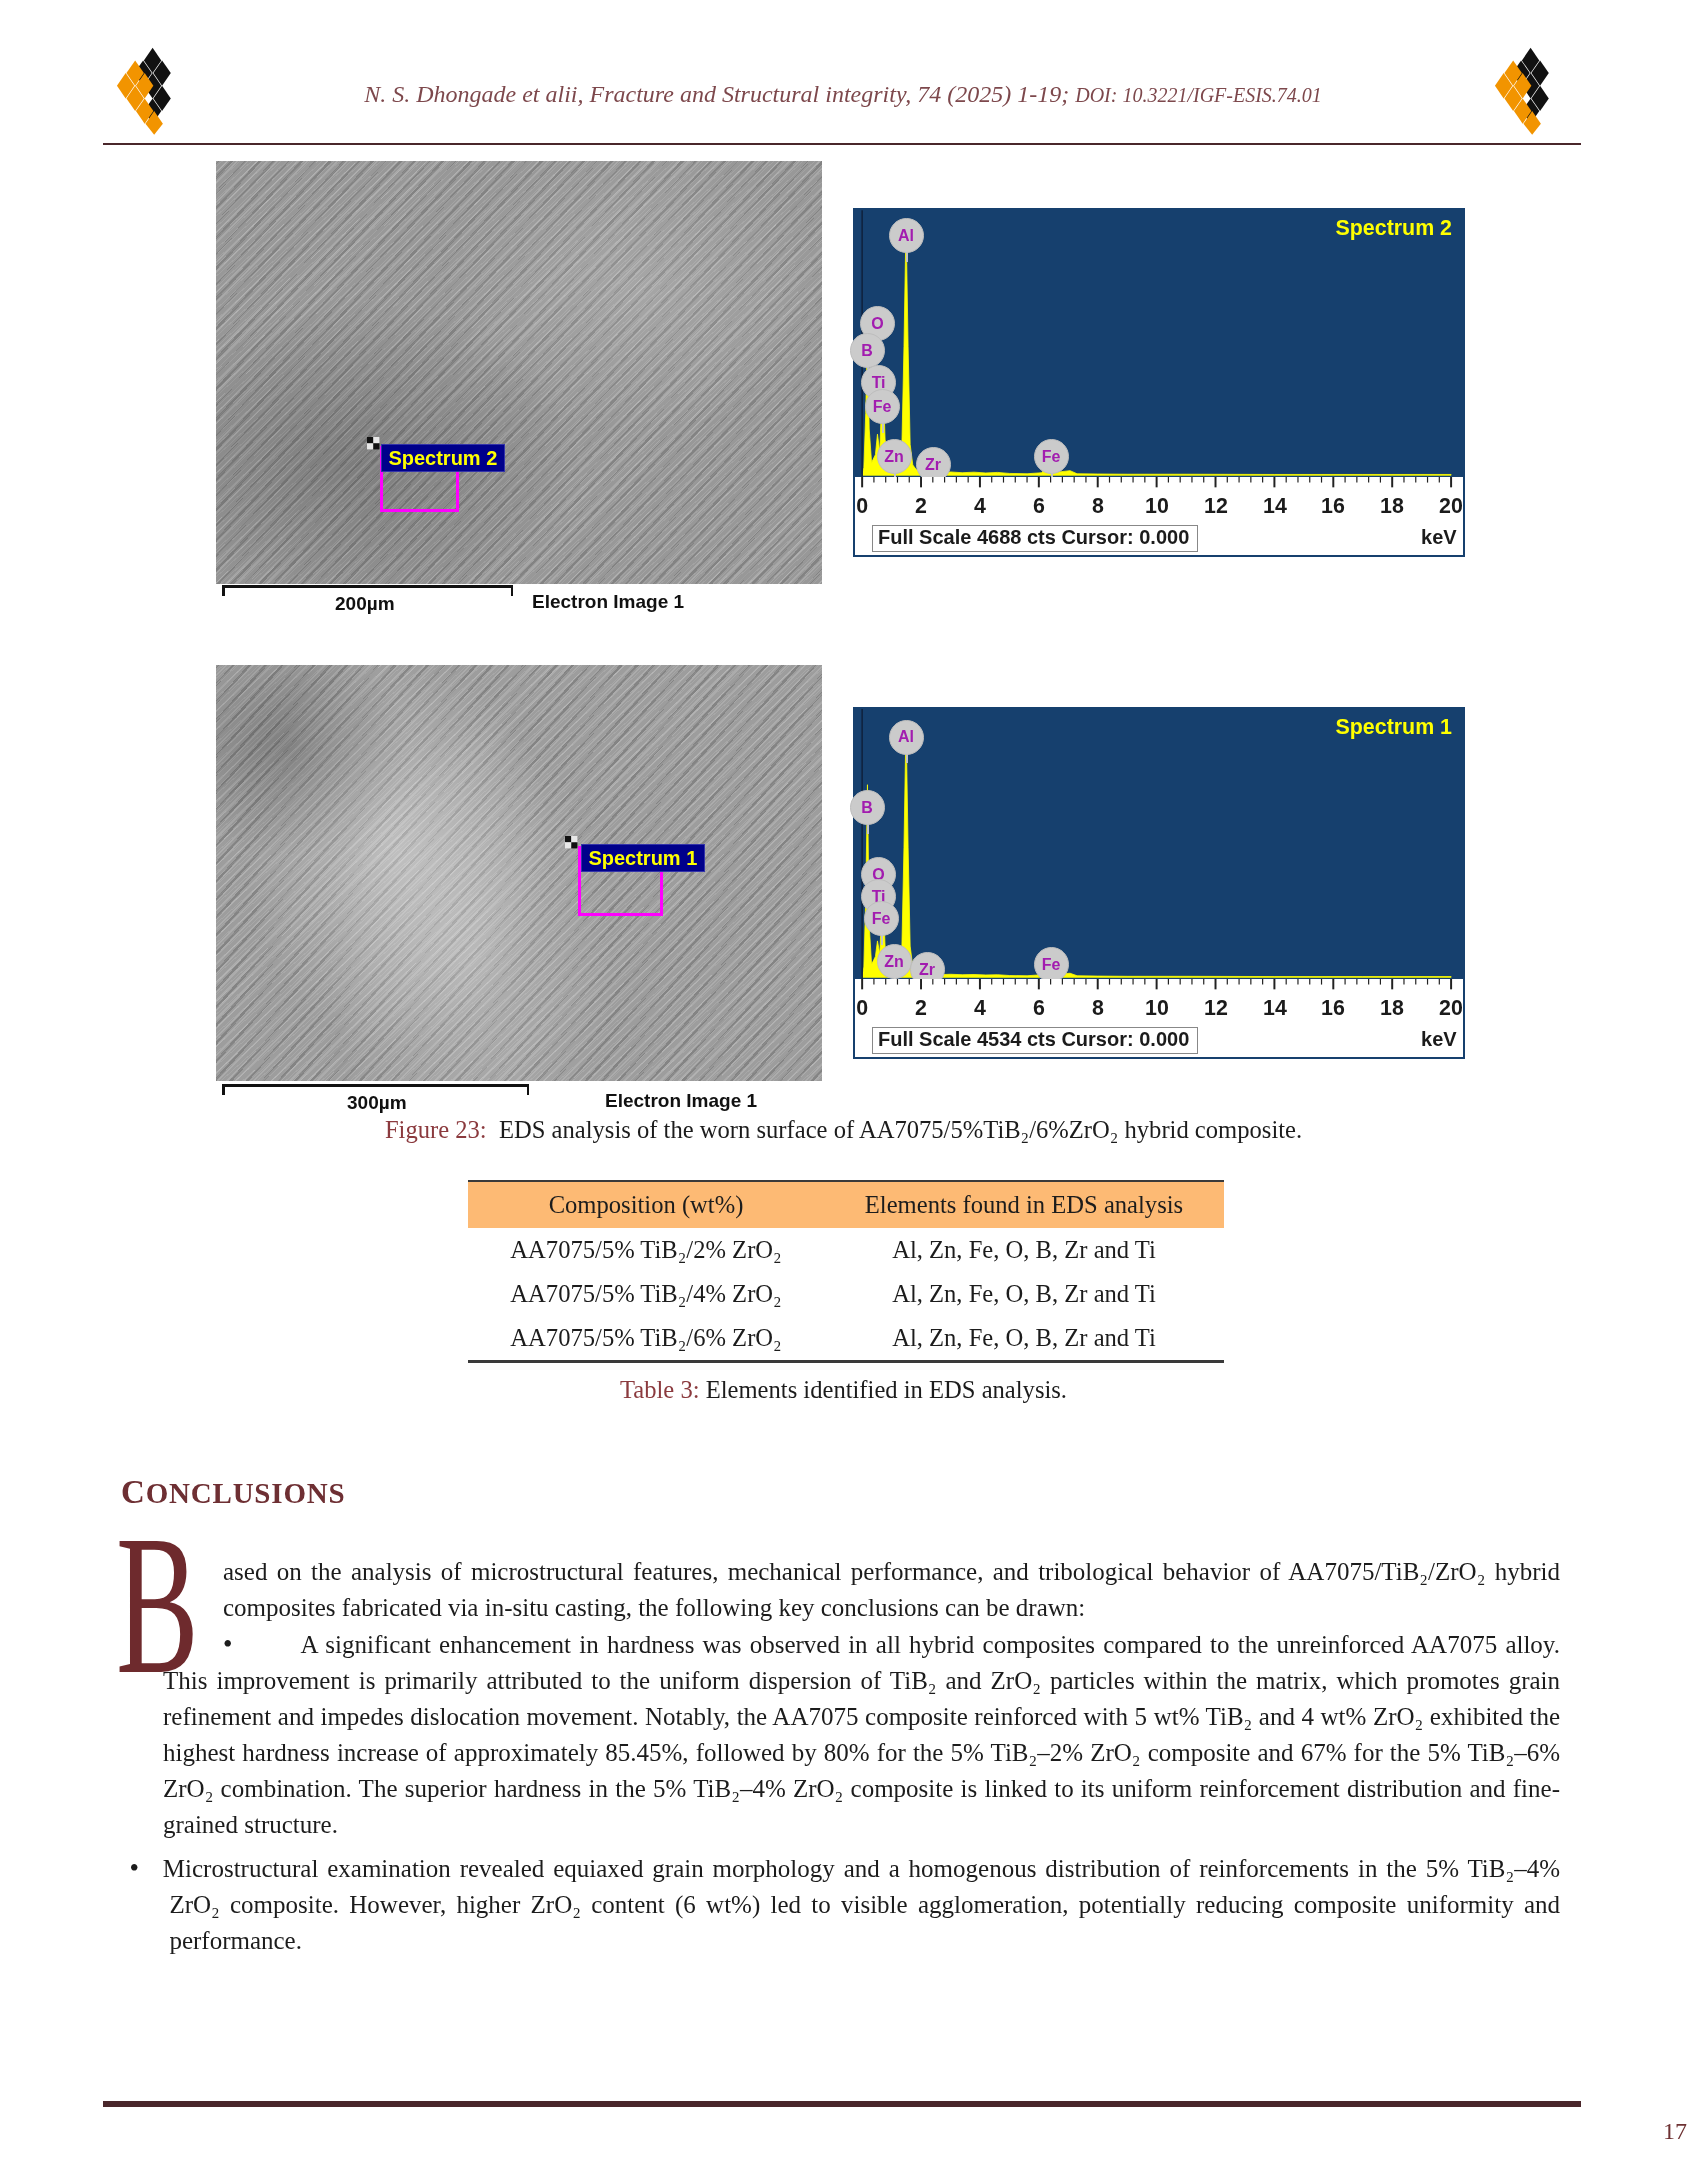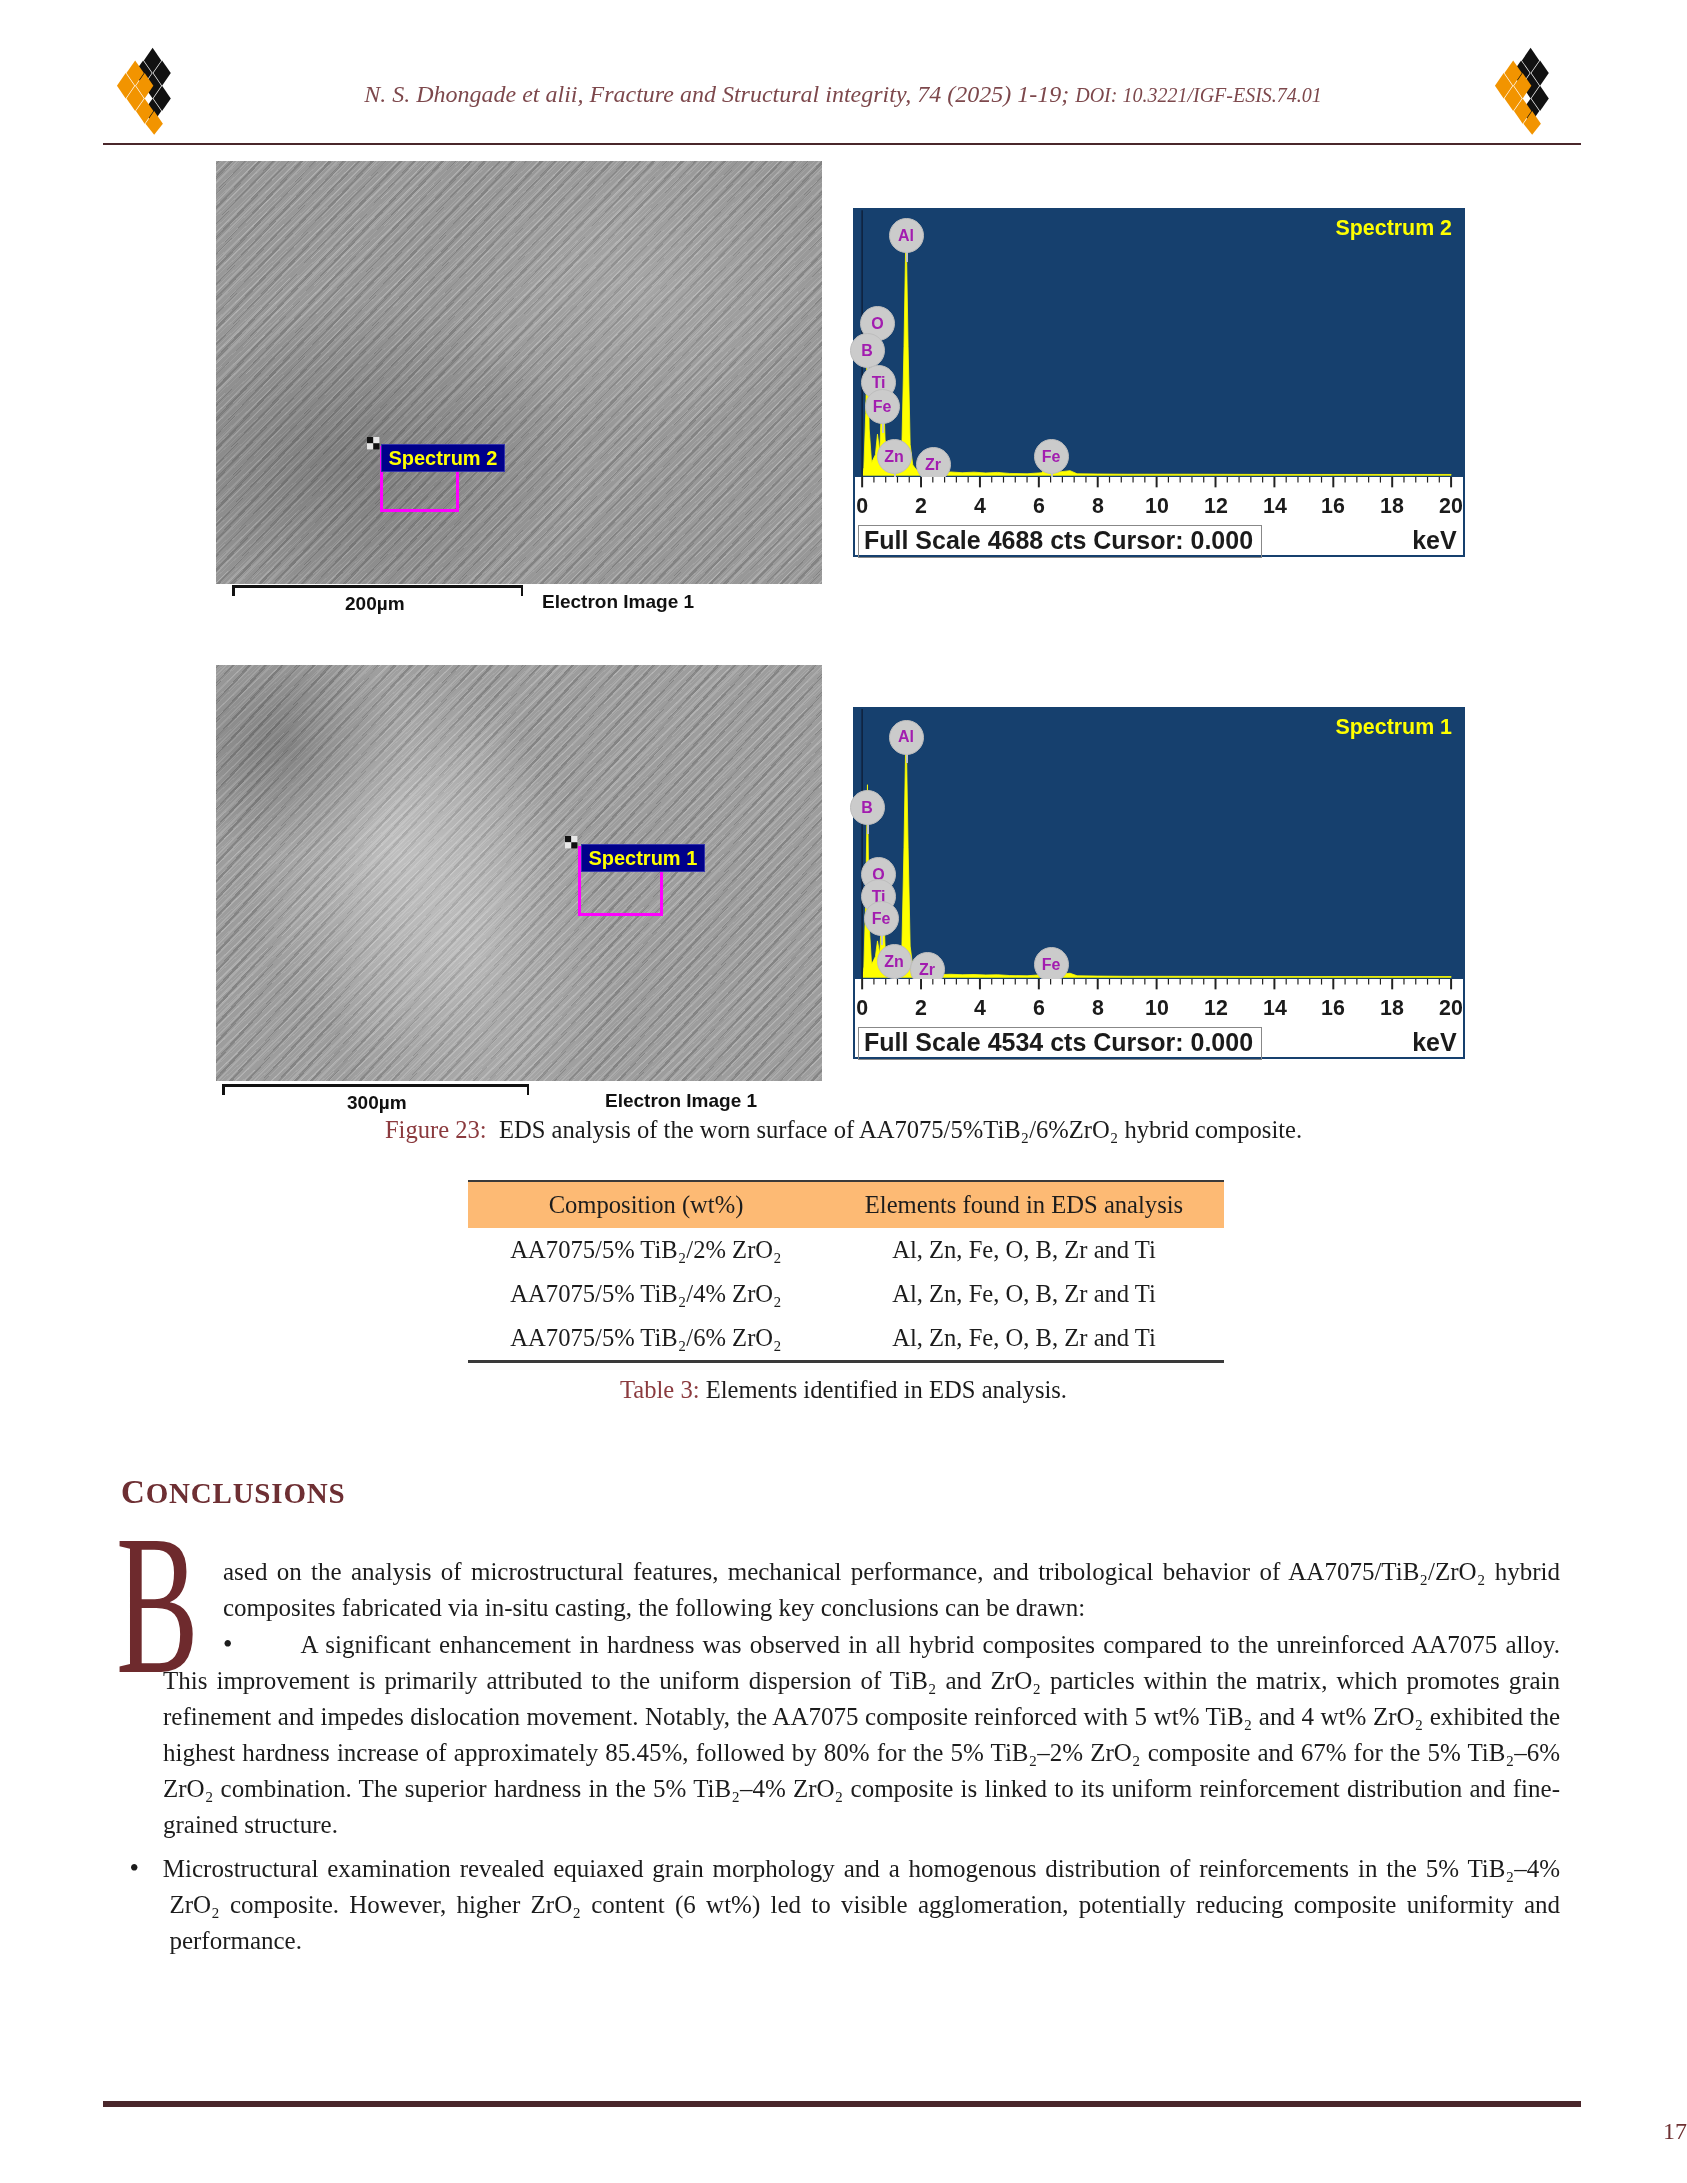--- a/index.html
+++ b/index.html
@@ -52,22 +52,22 @@
              font-family:"Liberation Sans","DejaVu Sans",sans-serif;font-size:21.4px;}
   .chip{position:absolute;width:35px;height:35px;margin-left:-17.5px;border-radius:50%;
         background:#cbcbcb;border:1.6px solid #bdbdbd;color:#a21caf;font-weight:bold;
         font-family:"Liberation Sans","DejaVu Sans",sans-serif;font-size:16px;
         display:flex;align-items:center;justify-content:center;box-sizing:border-box;}
   .chip::after{content:"";position:absolute;top:33px;left:16px;width:2.4px;height:9.5px;background:#c4c4c4;}
   .eds-ticks{position:absolute;left:0;right:0;height:17.5px;background:#fff;}
   .eds-nums{position:absolute;left:0;right:0;height:27px;background:#fff;
             font-family:"Liberation Sans","DejaVu Sans",sans-serif;font-size:21.4px;font-weight:bold;color:#1b1b1b;}
   .eds-nums span{position:absolute;transform:translateX(-50%);top:0;}
-  .eds-status{position:absolute;left:0;right:0;bottom:0;height:32px;background:#fff;
-              font-family:"Liberation Sans","DejaVu Sans",sans-serif;font-size:25px;font-weight:bold;color:#1b1b1b;}
+  .eds-status{position:absolute;left:14px;right:0;bottom:0;height:32px;background:#fff;
+              font-family:"Liberation Sans","DejaVu Sans",sans-serif;font-size:20px;font-weight:bold;color:#1b1b1b;}
   .eds-status .fs{position:absolute;left:3.2px;top:1.6px;border:1.6px solid #888;padding:0.8px 8px 1.6px 4.8px;}
   .eds-status .kev{position:absolute;right:6.4px;top:3.2px;}
   
   .caption{position:absolute;left:0;width:1687px;text-align:center;font-size:24.6px;color:#1c1c1c;}
   .cap-label{color:#8b3a3e;}
   .fig22-cap{top:603px;}
   .fig23-cap{top:1116px;}
   
   .tbl{position:absolute;left:468px;top:1180px;width:756px;}
   .tbl .topline{height:2.4px;background:#3a3a3a;}
@@ -136,21 +136,21 @@
     </g>
   </svg>
   <div class="hdr-cite"><span>N. S. Dhongade et alii, Fracture and Structural integrity, 74 (2025) 1-19; </span><span class="doi">DOI: 10.3221/IGF-ESIS.74.01</span></div>
   <div class="hdr-rule"></div>
 
   <div class="sem sem1">
     <div class="crosshair" style="left:151px;top:276px;"></div>
     <div class="spec-box" style="left:164px;top:285px;width:73px;height:60px;"></div>
     <div class="spec-tag" style="left:165px;top:283px;">Spectrum 2</div>
   </div>
-  <div class="scalestrip" style="left:226px;top:585px;width:606px;text-align:right;">
+  <div class="scalestrip" style="left:216px;top:585px;width:606px;text-align:right;">
     <div class="scalebar" style="width:286px;"></div>
     <div class="scalebar-label" style="left:119px;">200µm</div>
     <div class="eimg-label" style="left:316px;">Electron Image 1</div>
   </div>
 
   <div class="eds" style="left:853px;top:208px;width:608px;height:345px;">
     <div class="eds-plot" style="height:267px;">
         <svg width="608" height="267" viewBox="0 0 766 336">
           <path d="M 9 334 L 9.0 334.0 L 11.2 324.3 L 13.5 256.2 L 15.7 152.6 L 17.9 275.7 L 20.9 317.8 L 25.7 308.1 L 28.3 282.2 L 31.3 304.8 L 33.5 236.8 L 35.7 227.1 L 37.9 288.6 L 41.6 314.6 L 44.2 301.6 L 46.5 291.9 L 49.1 314.6 L 51.7 304.8 L 55.4 317.8 L 59.1 295.1 L 61.7 172.0 L 64.3 14.9 L 66.9 172.0 L 69.5 295.1 L 72.8 321.0 L 77.6 327.5 L 83.2 319.4 L 86.9 327.5 L 94.3 330.1 L 105.5 330.8 L 120.3 329.8 L 135.1 330.8 L 150.0 330.1 L 164.8 331.1 L 179.7 330.4 L 194.5 331.7 L 216.8 332.1 L 235.3 330.8 L 246.4 312.9 L 254.6 330.1 L 270.9 328.2 L 279.8 332.1 L 305.8 332.4 L 342.9 332.7 L 417.1 332.7 L 528.4 333.0 L 639.7 333.0 L 751.0 333.0 L 751 334 Z" fill="#ffff00" stroke="#ffff00"></path>
           <line x1="9" x2="9" y1="0" y2="336" stroke="#10233f" stroke-width="2"></line>

